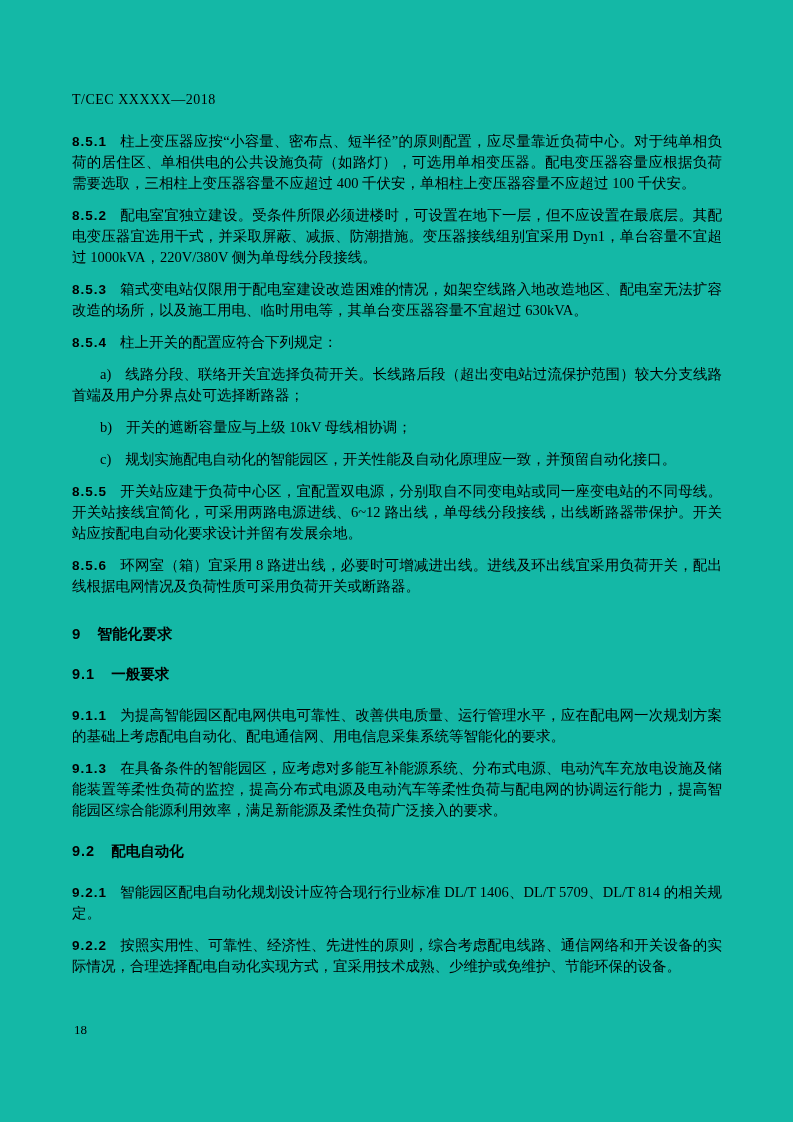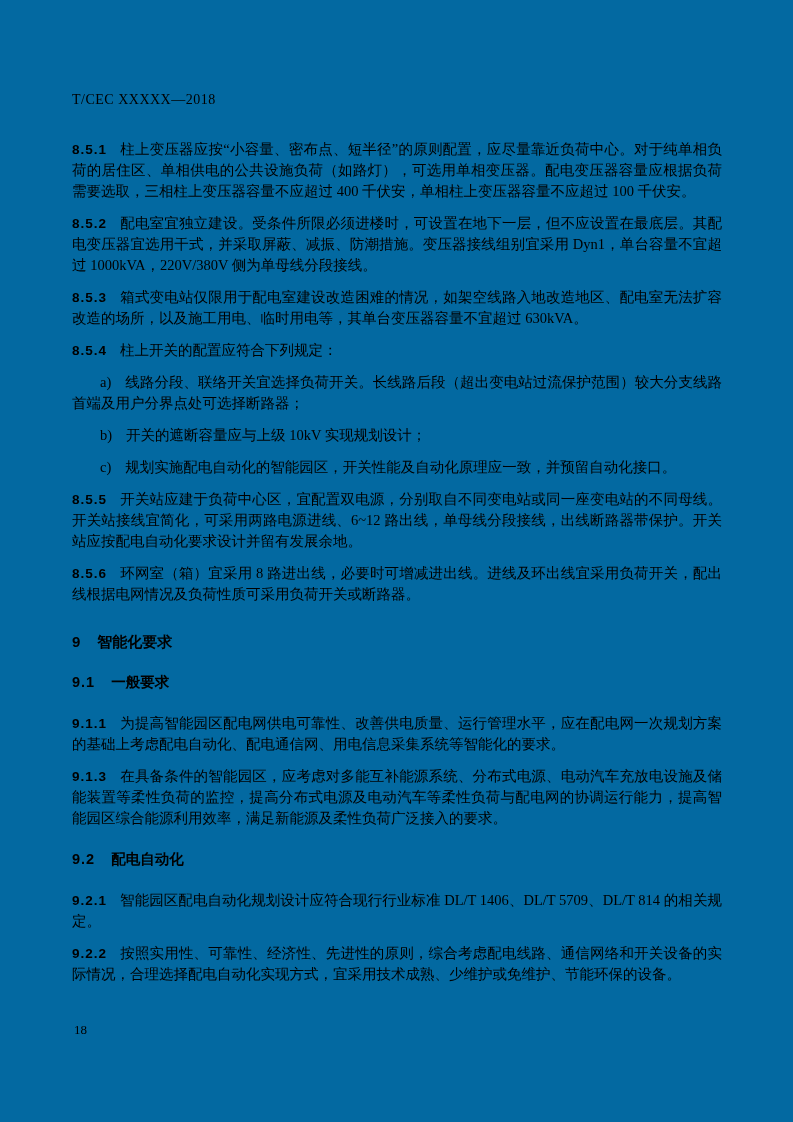--- a/index.html
+++ b/index.html
@@ -4,38 +4,38 @@
 <style>
   html, body {
     margin: 0;
     padding: 0;
     background: #ffffff;
   }
   .page {
     position: relative;
     width: 793px;
     height: 1122px;
-    background: #0369a1;
+    background: #14b8a6;
     color: #000000;
     font-family: "Liberation Serif", "DejaVu Serif", serif;
     overflow: hidden;
     box-sizing: border-box;
   }
   .doc-header {
     position: absolute;
     top: 92px;
     left: 72px;
     font-size: 14px;
     letter-spacing: 0.5px;
     color: #000;
     white-space: nowrap;
   }
   .doc-body {
     position: absolute;
-    top: 128px;
+    top: 120px;
     left: 72px;
     width: 650px;
   }
   .doc-body p {
     margin: 11px 0;
     font-size: 14.5px;
     line-height: 21px;
     text-align: justify;
     text-justify: inter-ideograph;
   }
@@ -82,21 +82,21 @@
 
 <div class="page">
   <div class="doc-header">T/CEC XXXXX—2018</div>
 
   <div class="doc-body">
       <p class="clause"><span class="num">8.5.1</span><span class="txt">柱上变压器应按“小容量、密布点、短半径”的原则配置，应尽量靠近负荷中心。对于纯单相负荷的居住区、单相供电的公共设施负荷（如路灯），可选用单相变压器。配电变压器容量应根据负荷需要选取，三相柱上变压器容量不应超过 400 千伏安，单相柱上变压器容量不应超过 100 千伏安。</span></p>
       <p class="clause"><span class="num">8.5.2</span><span class="txt">配电室宜独立建设。受条件所限必须进楼时，可设置在地下一层，但不应设置在最底层。其配电变压器宜选用干式，并采取屏蔽、减振、防潮措施。变压器接线组别宜采用 Dyn1，单台容量不宜超过 1000kVA，220V/380V 侧为单母线分段接线。</span></p>
       <p class="clause"><span class="num">8.5.3</span><span class="txt">箱式变电站仅限用于配电室建设改造困难的情况，如架空线路入地改造地区、配电室无法扩容改造的场所，以及施工用电、临时用电等，其单台变压器容量不宜超过 630kVA。</span></p>
       <p class="clause"><span class="num">8.5.4</span><span class="txt">柱上开关的配置应符合下列规定：</span></p>
       <p class="list-item"><span class="label">a)</span><span class="txt">线路分段、联络开关宜选择负荷开关。长线路后段（超出变电站过流保护范围）较大分支线路首端及用户分界点处可选择断路器；</span></p>
-      <p class="list-item"><span class="label">b)</span><span class="txt">开关的遮断容量应与上级 10kV 实现规划设计；</span></p>
+      <p class="list-item"><span class="label">b)</span><span class="txt">开关的遮断容量应与上级 10kV 母线相协调；</span></p>
       <p class="list-item"><span class="label">c)</span><span class="txt">规划实施配电自动化的智能园区，开关性能及自动化原理应一致，并预留自动化接口。</span></p>
       <p class="clause"><span class="num">8.5.5</span><span class="txt">开关站应建于负荷中心区，宜配置双电源，分别取自不同变电站或同一座变电站的不同母线。开关站接线宜简化，可采用两路电源进线、6~12 路出线，单母线分段接线，出线断路器带保护。开关站应按配电自动化要求设计并留有发展余地。</span></p>
       <p class="clause"><span class="num">8.5.6</span><span class="txt">环网室（箱）宜采用 8 路进出线，必要时可增减进出线。进线及环出线宜采用负荷开关，配出线根据电网情况及负荷性质可采用负荷开关或断路器。</span></p>
       <p class="section-heading"><span class="num">9</span><span class="txt">智能化要求</span></p>
       <p class="subsection-heading"><span class="num">9.1</span><span class="txt">一般要求</span></p>
       <p class="clause"><span class="num">9.1.1</span><span class="txt">为提高智能园区配电网供电可靠性、改善供电质量、运行管理水平，应在配电网一次规划方案的基础上考虑配电自动化、配电通信网、用电信息采集系统等智能化的要求。</span></p>
       <p class="clause"><span class="num">9.1.3</span><span class="txt">在具备条件的智能园区，应考虑对多能互补能源系统、分布式电源、电动汽车充放电设施及储能装置等柔性负荷的监控，提高分布式电源及电动汽车等柔性负荷与配电网的协调运行能力，提高智能园区综合能源利用效率，满足新能源及柔性负荷广泛接入的要求。</span></p>
       <p class="subsection-heading"><span class="num">9.2</span><span class="txt">配电自动化</span></p>
       <p class="clause"><span class="num">9.2.1</span><span class="txt">智能园区配电自动化规划设计应符合现行行业标准 DL/T 1406、DL/T 5709、DL/T 814 的相关规定。</span></p>
       <p class="clause"><span class="num">9.2.2</span><span class="txt">按照实用性、可靠性、经济性、先进性的原则，综合考虑配电线路、通信网络和开关设备的实际情况，合理选择配电自动化实现方式，宜采用技术成熟、少维护或免维护、节能环保的设备。</span></p>

